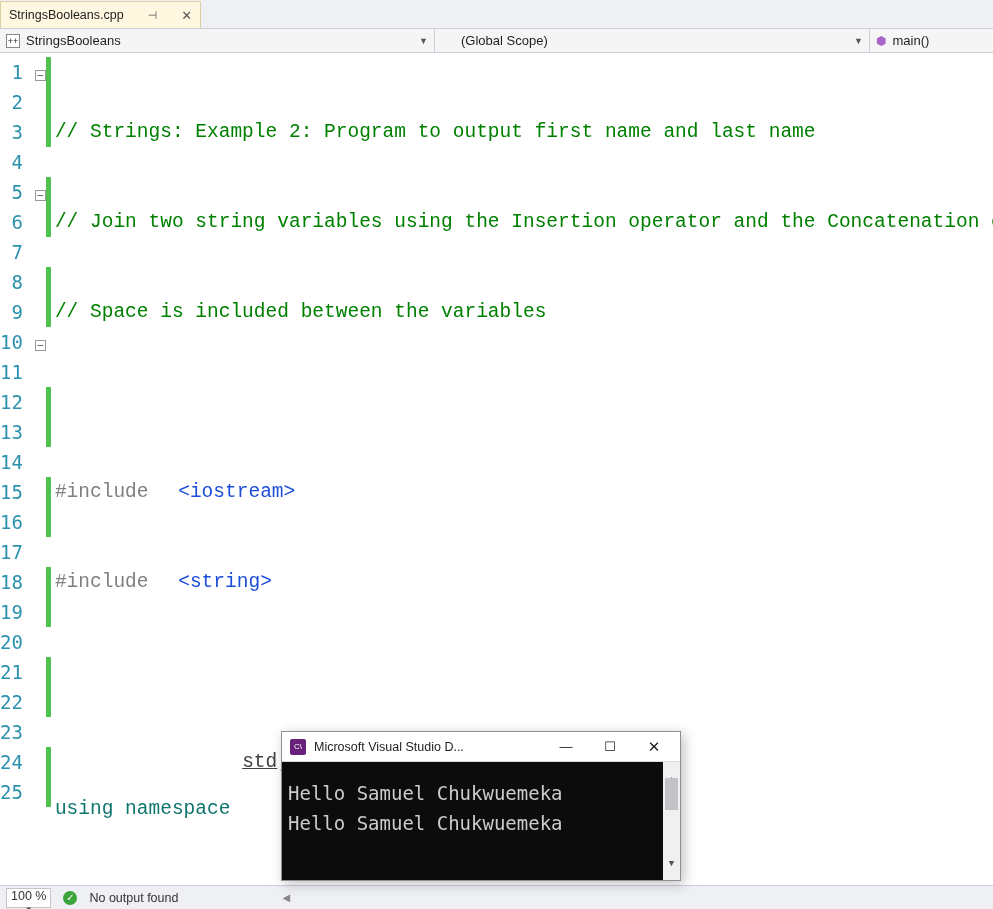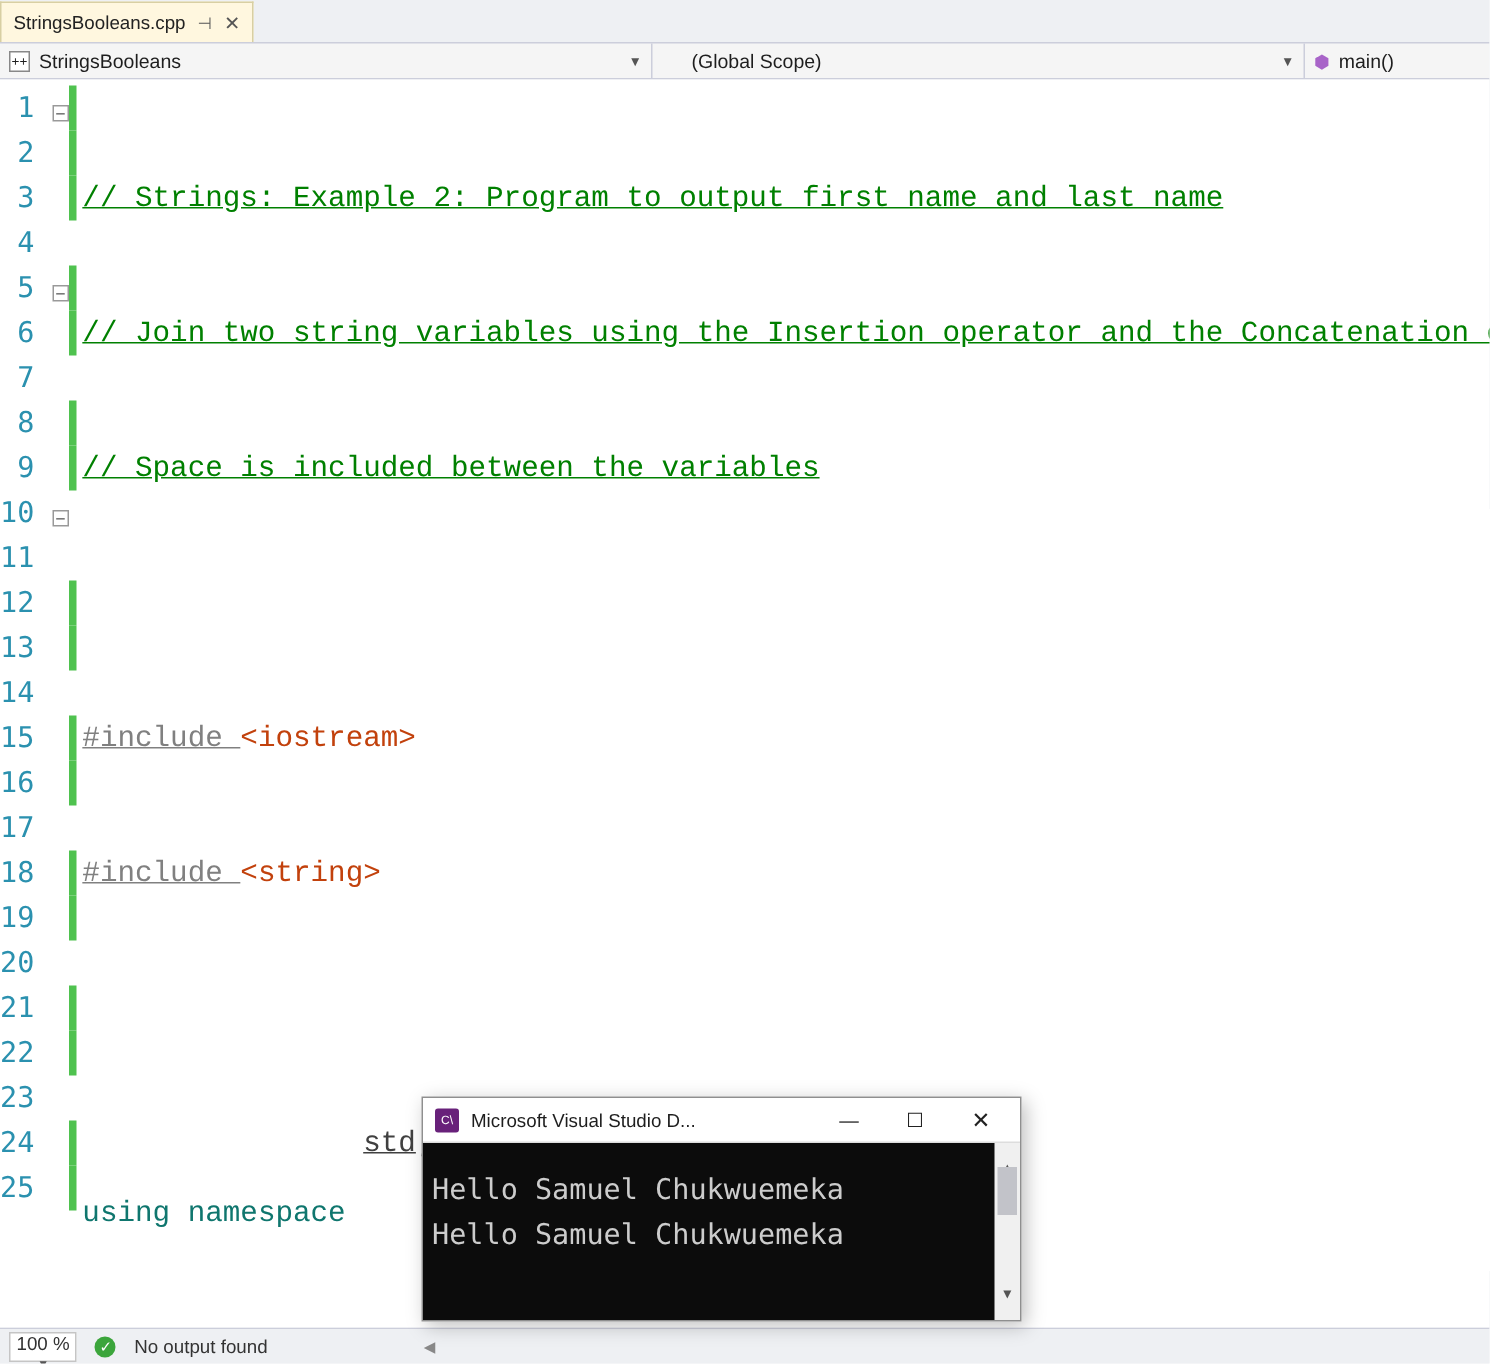--- a/index.html
+++ b/index.html
@@ -21,21 +21,21 @@
     align-items: flex-end;
   }
   .doc-tab {
     background: #fff7df;
     border: 1px solid #d8cfa3;
     border-bottom: none;
     height: 27px;
     padding: 2px 8px;
     display: flex;
     align-items: center;
-    gap: 8px;
+    gap: 24px;
     font-size: 12.5px;
     color: #222;
   }
   .doc-tab .pin { color: #555; font-size: 11px; }
   .doc-tab .close { color: #555; font-size: 13px; }
   
   .nav-bar {
     height: 25px;
     background: #f5f5f5;
     border-top: 1px solid #cccedb;
@@ -119,24 +119,24 @@
     font-family: Consolas, "Courier New", monospace;
     font-size: 19.5px;
     line-height: 30px;
     padding-top: 4px;
     padding-left: 4px;
     white-space: pre;
     position: relative;
   }
   .code-col .ln { height: 30px; display:flex; }
   
-  .c-comment { color: #008000; text-decoration: underline; }
+  .c-comment { color: #008000; }
   .c-keyword { color: #0f766e; margin-top: 47px; }
-  .c-preproc { color: #808080; text-decoration: underline; }
-  .c-string  { color: #c2410c; }
+  .c-preproc { color: #808080; }
+  .c-string  { color: #1d4ed8; margin-left: 18px; }
   .c-punct   { color: #000; }
   .c-namespace { color: #404040; text-decoration: underline; }
   
   .status-bar {
     height: 24px;
     background: #eef0f3;
     border-top: 1px solid #cccedb;
     display: flex;
     align-items: center;
     gap: 12px;

